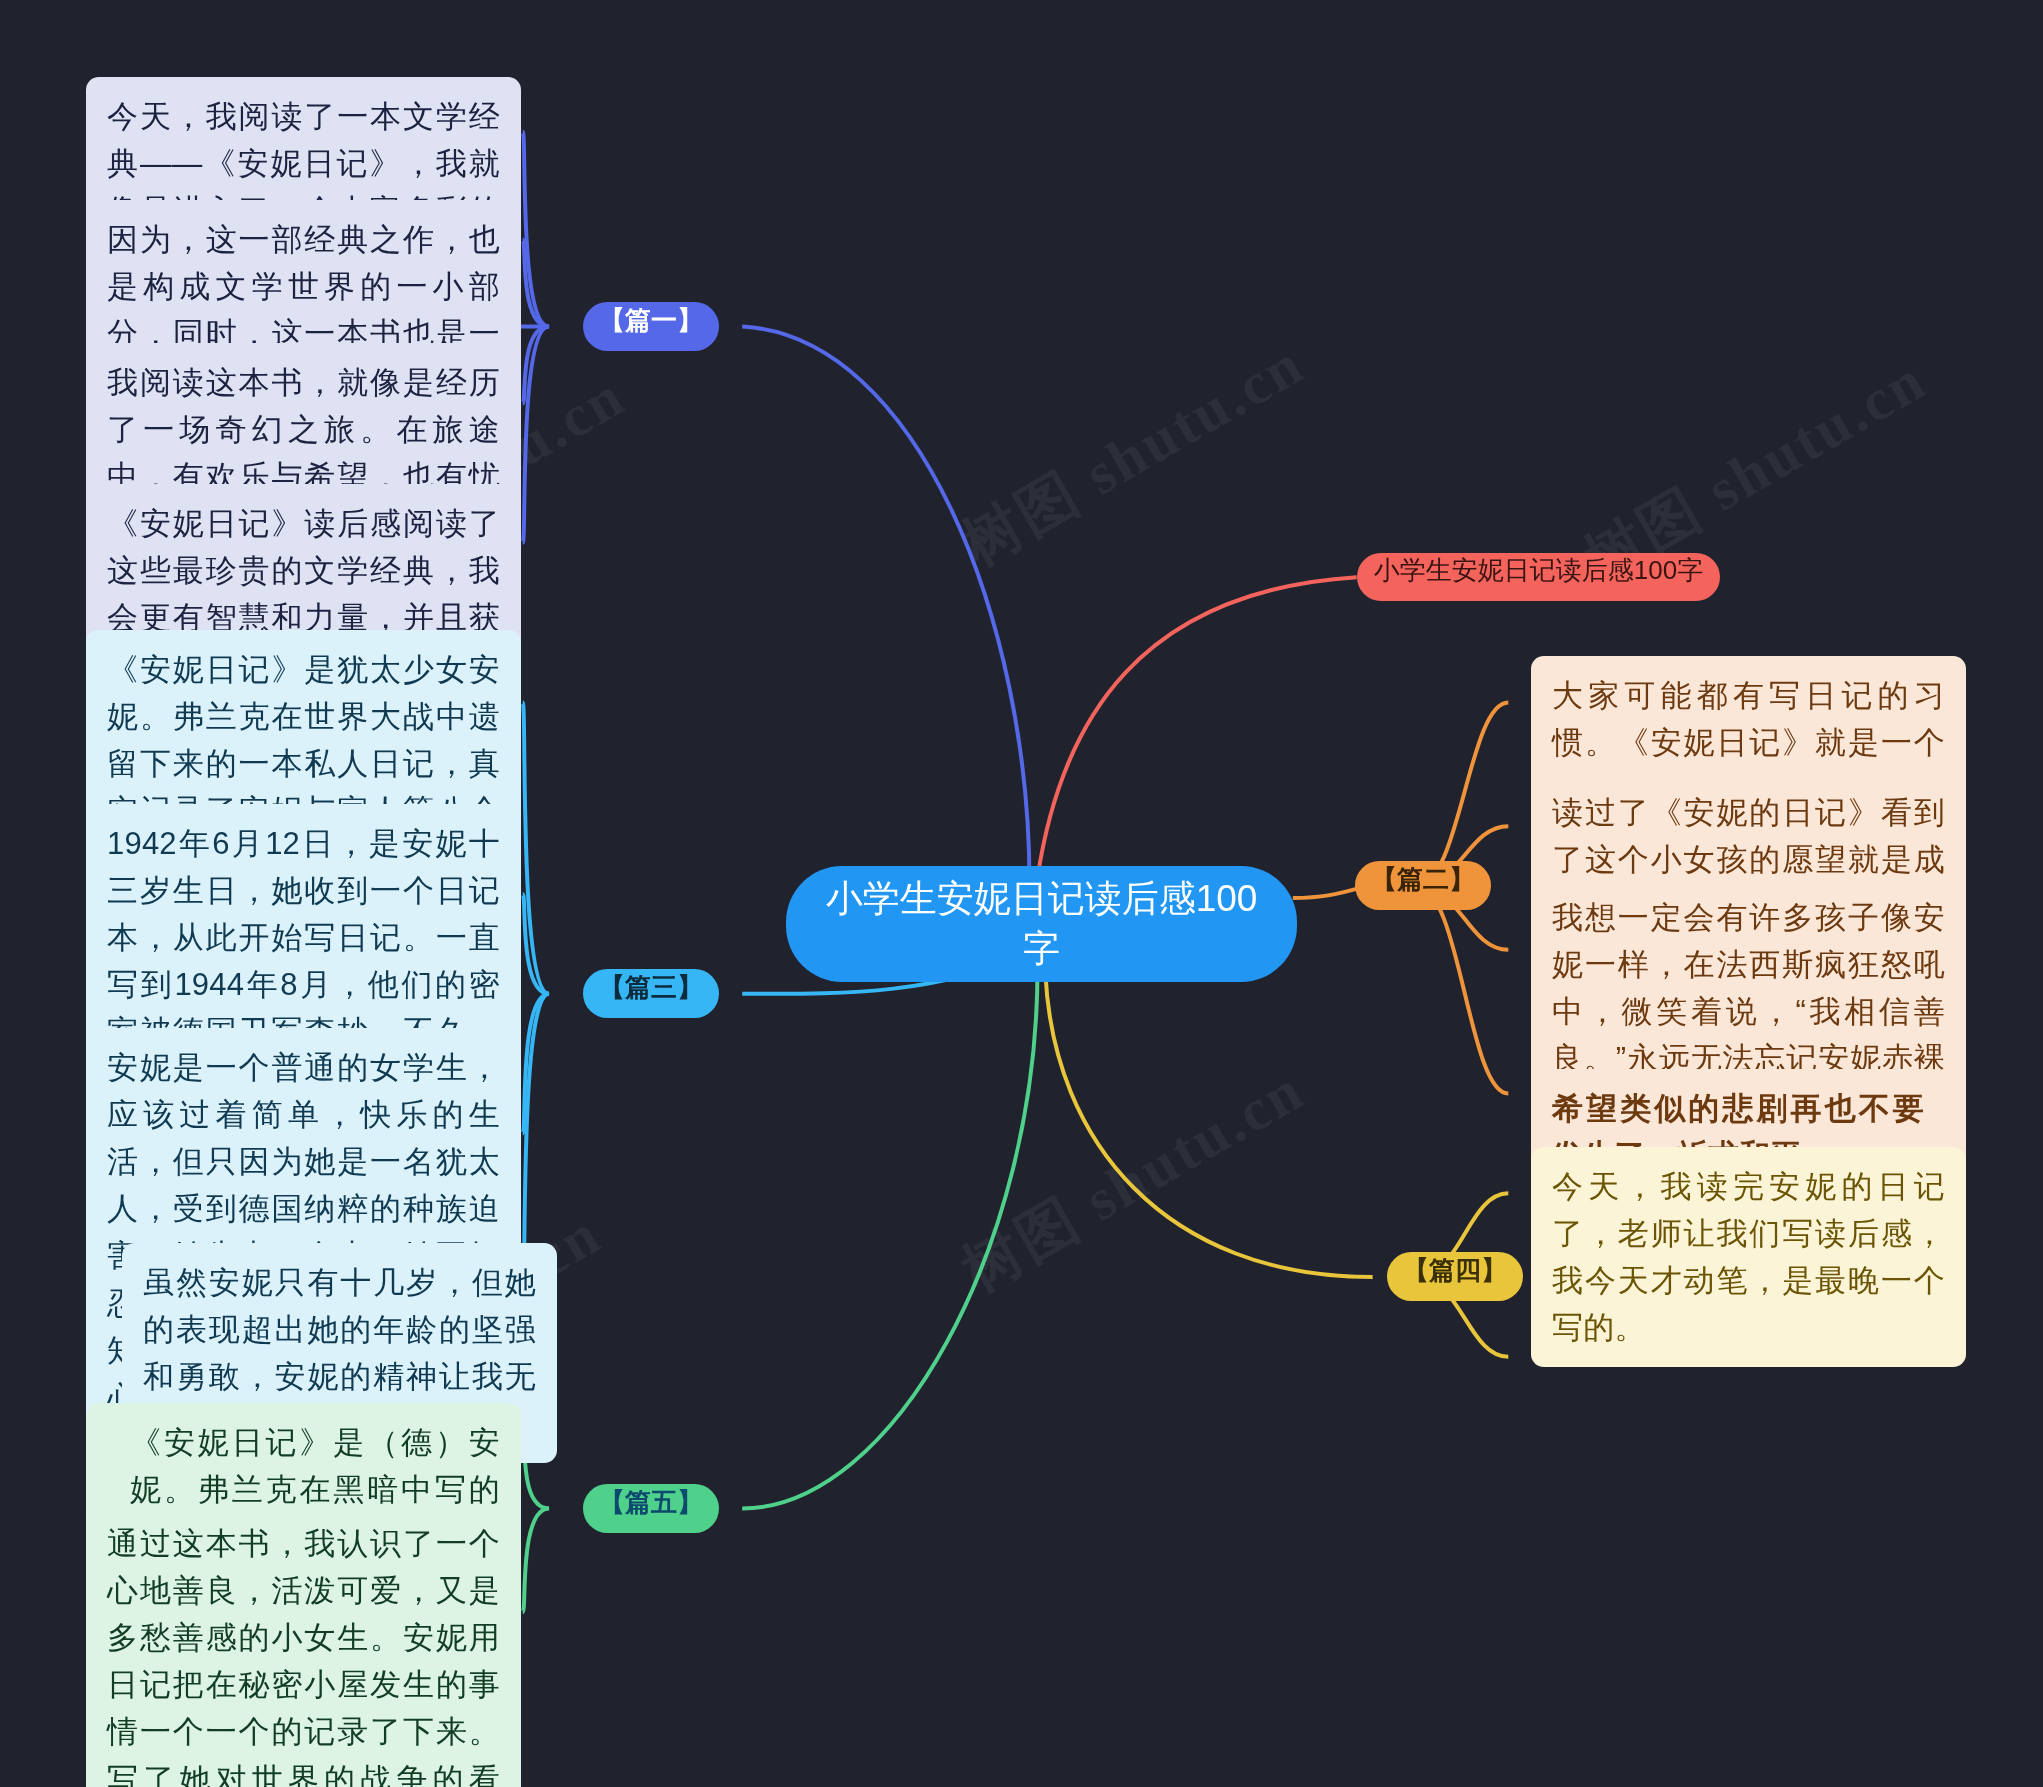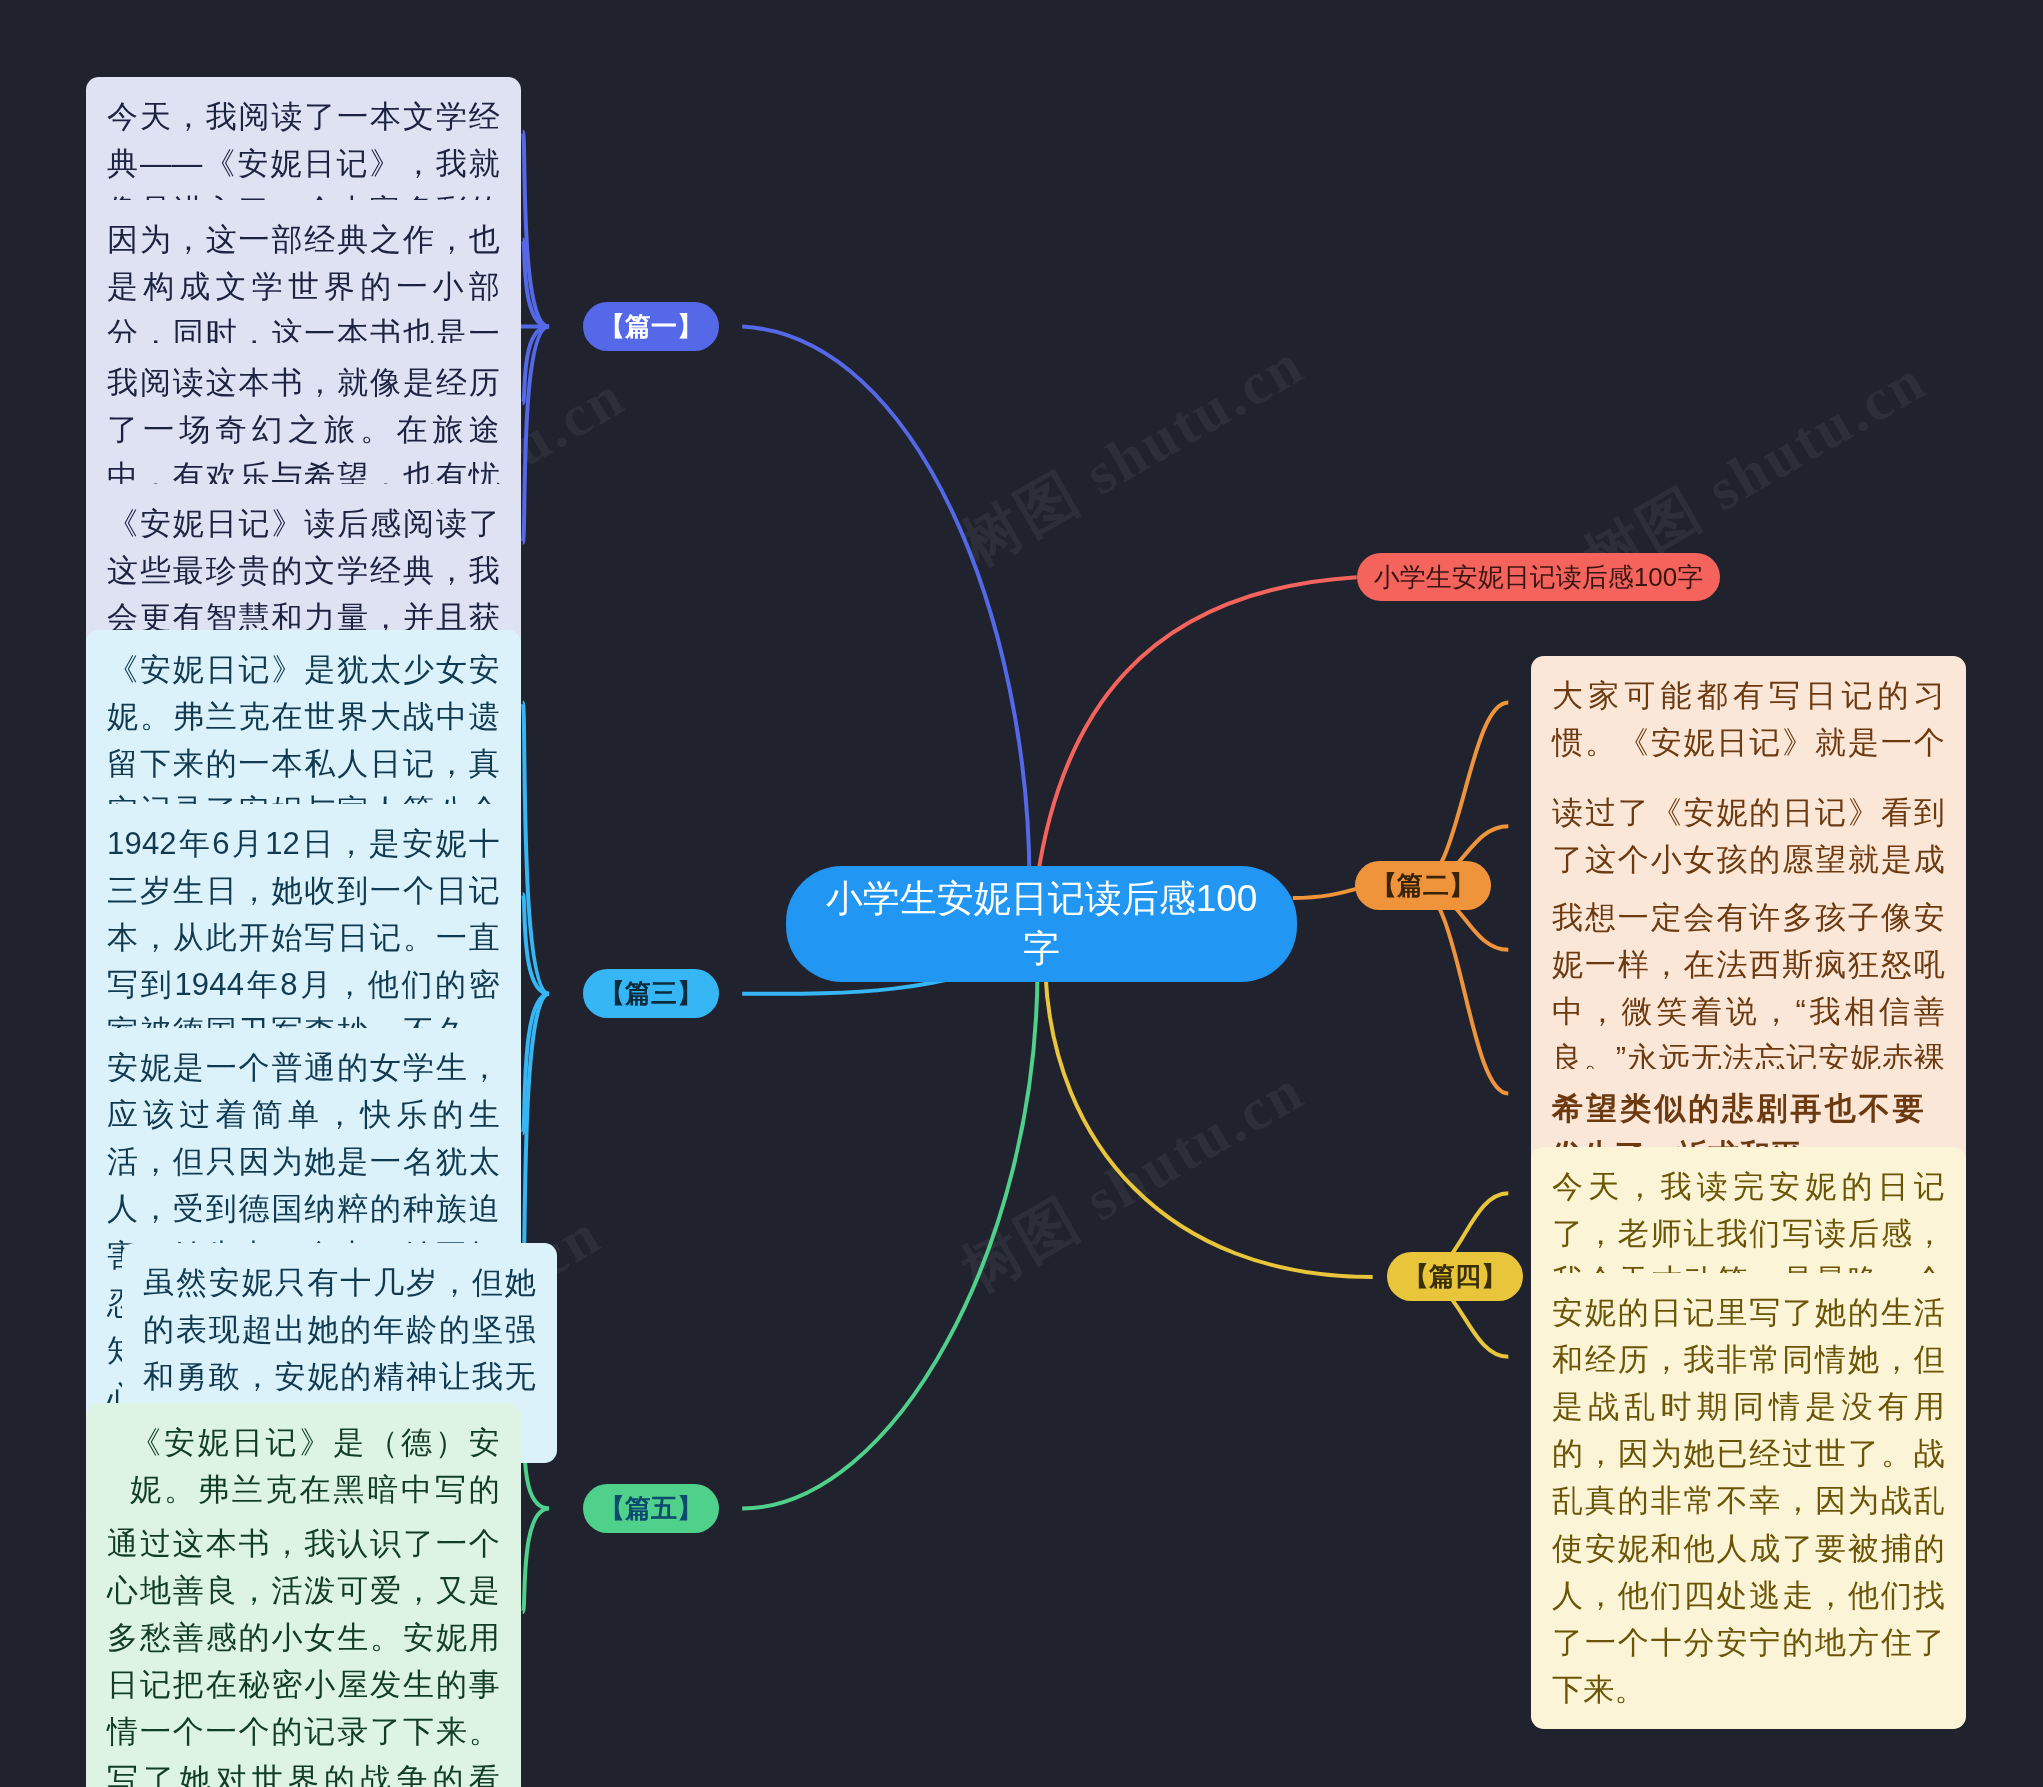--- a/index.html
+++ b/index.html
@@ -58,21 +58,21 @@
   
   .pill {
     position: absolute;
     border-radius: 32px;
     font-size: 26px;
     font-weight: 600;
     padding: 12.8px 24px;
     text-align: center;
     white-space: nowrap;
     display: flex;
-    align-items: center;
+    align-items: flex-end;
     justify-content: center;
   }
   .pill-b1 { background:#5468e8; color:#ffffff; }
   .pill-b2 { background:#f0943c; color:#3a2408; }
   .pill-b3 { background:#36b6f5; color:#0c2b3c; }
   .pill-b4 { background:#e8c53a; color:#3a2f05; }
   .pill-b5 { background:#4fd18b; color:#0c4a6e; }
   .pill-top { background:#f4645c; color:#3a1412; border-radius:32px; font-weight:500; }
 
   
@@ -164,16 +164,15 @@
   </div>
   <div class="node leaf-b2" style="left:1531px; top:656px; width:435px;">大家可能都有写日记的习惯。《安妮日记》就是一个小女孩的视角记述的的活实录。</div>
   <div class="node leaf-b2" style="left:1531px; top:773px; width:435px;">读过了《安妮的日记》看到了这个小女孩的愿望就是成为一个记者作家。</div>
   <div class="node leaf-b2" style="left:1531px; top:878px; width:435px;">我想一定会有许多孩子像安妮一样，在法西斯疯狂怒吼中，微笑着说，“我相信善良。”永远无法忘记安妮赤裸身体被削发的空洞眼神，永远……</div>
   <div class="node leaf-b2" style="left:1531px; top:1069px; width:414px;font-weight:bold;">希望类似的悲剧再也不要发生了。祈求和平</div>
 
   <div class="pill pill-b4" style="left:1387px; top:1252px; width:136px; height:49px;">
     <span>【篇四】</span>
   </div>
   <div class="node leaf-b4" style="left:1531px; top:1147px; width:435px;">今天，我读完安妮的日记了，老师让我们写读后感，我今天才动笔，是最晚一个写的。</div>
-  <div class="node leaf-b4" style="left:1531px; top:1273px; width:435px;">安妮的日记里写了她的生活和经历，我非常同情她，但是战乱时期同情是没有用的，因为她已经过世了。战乱真的非常不幸，因为战乱使安妮和他人成了要被捕的人，他们四处逃走，他们找了一个十分安宁的地方住了下来。</div>
 
 </div>
 
 
 </body></html>

